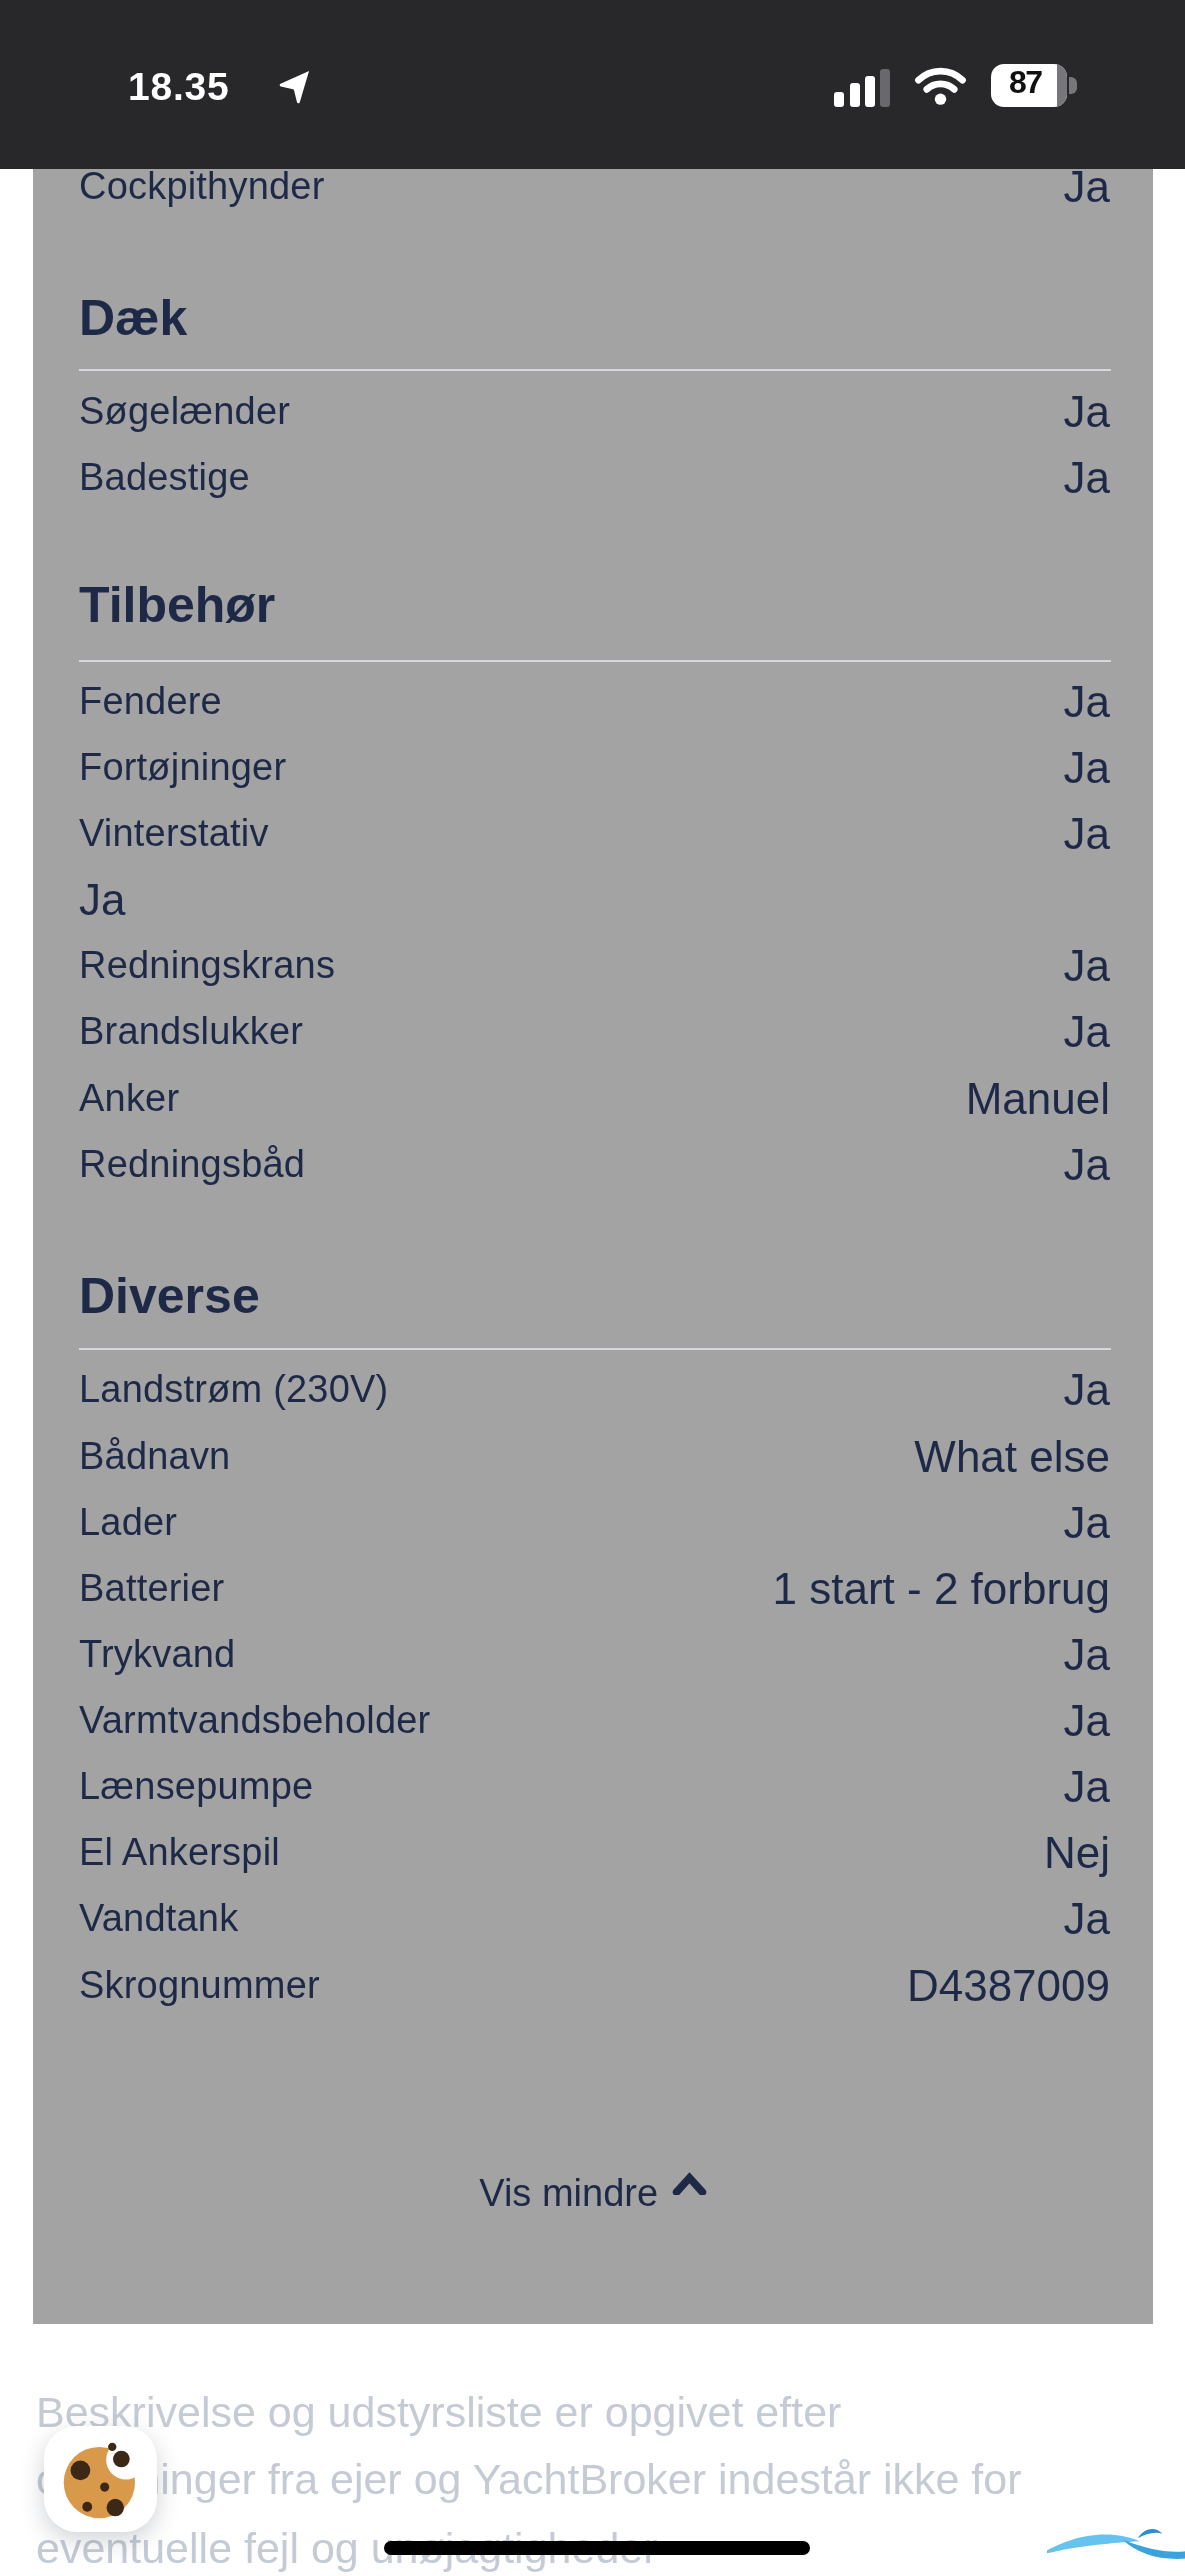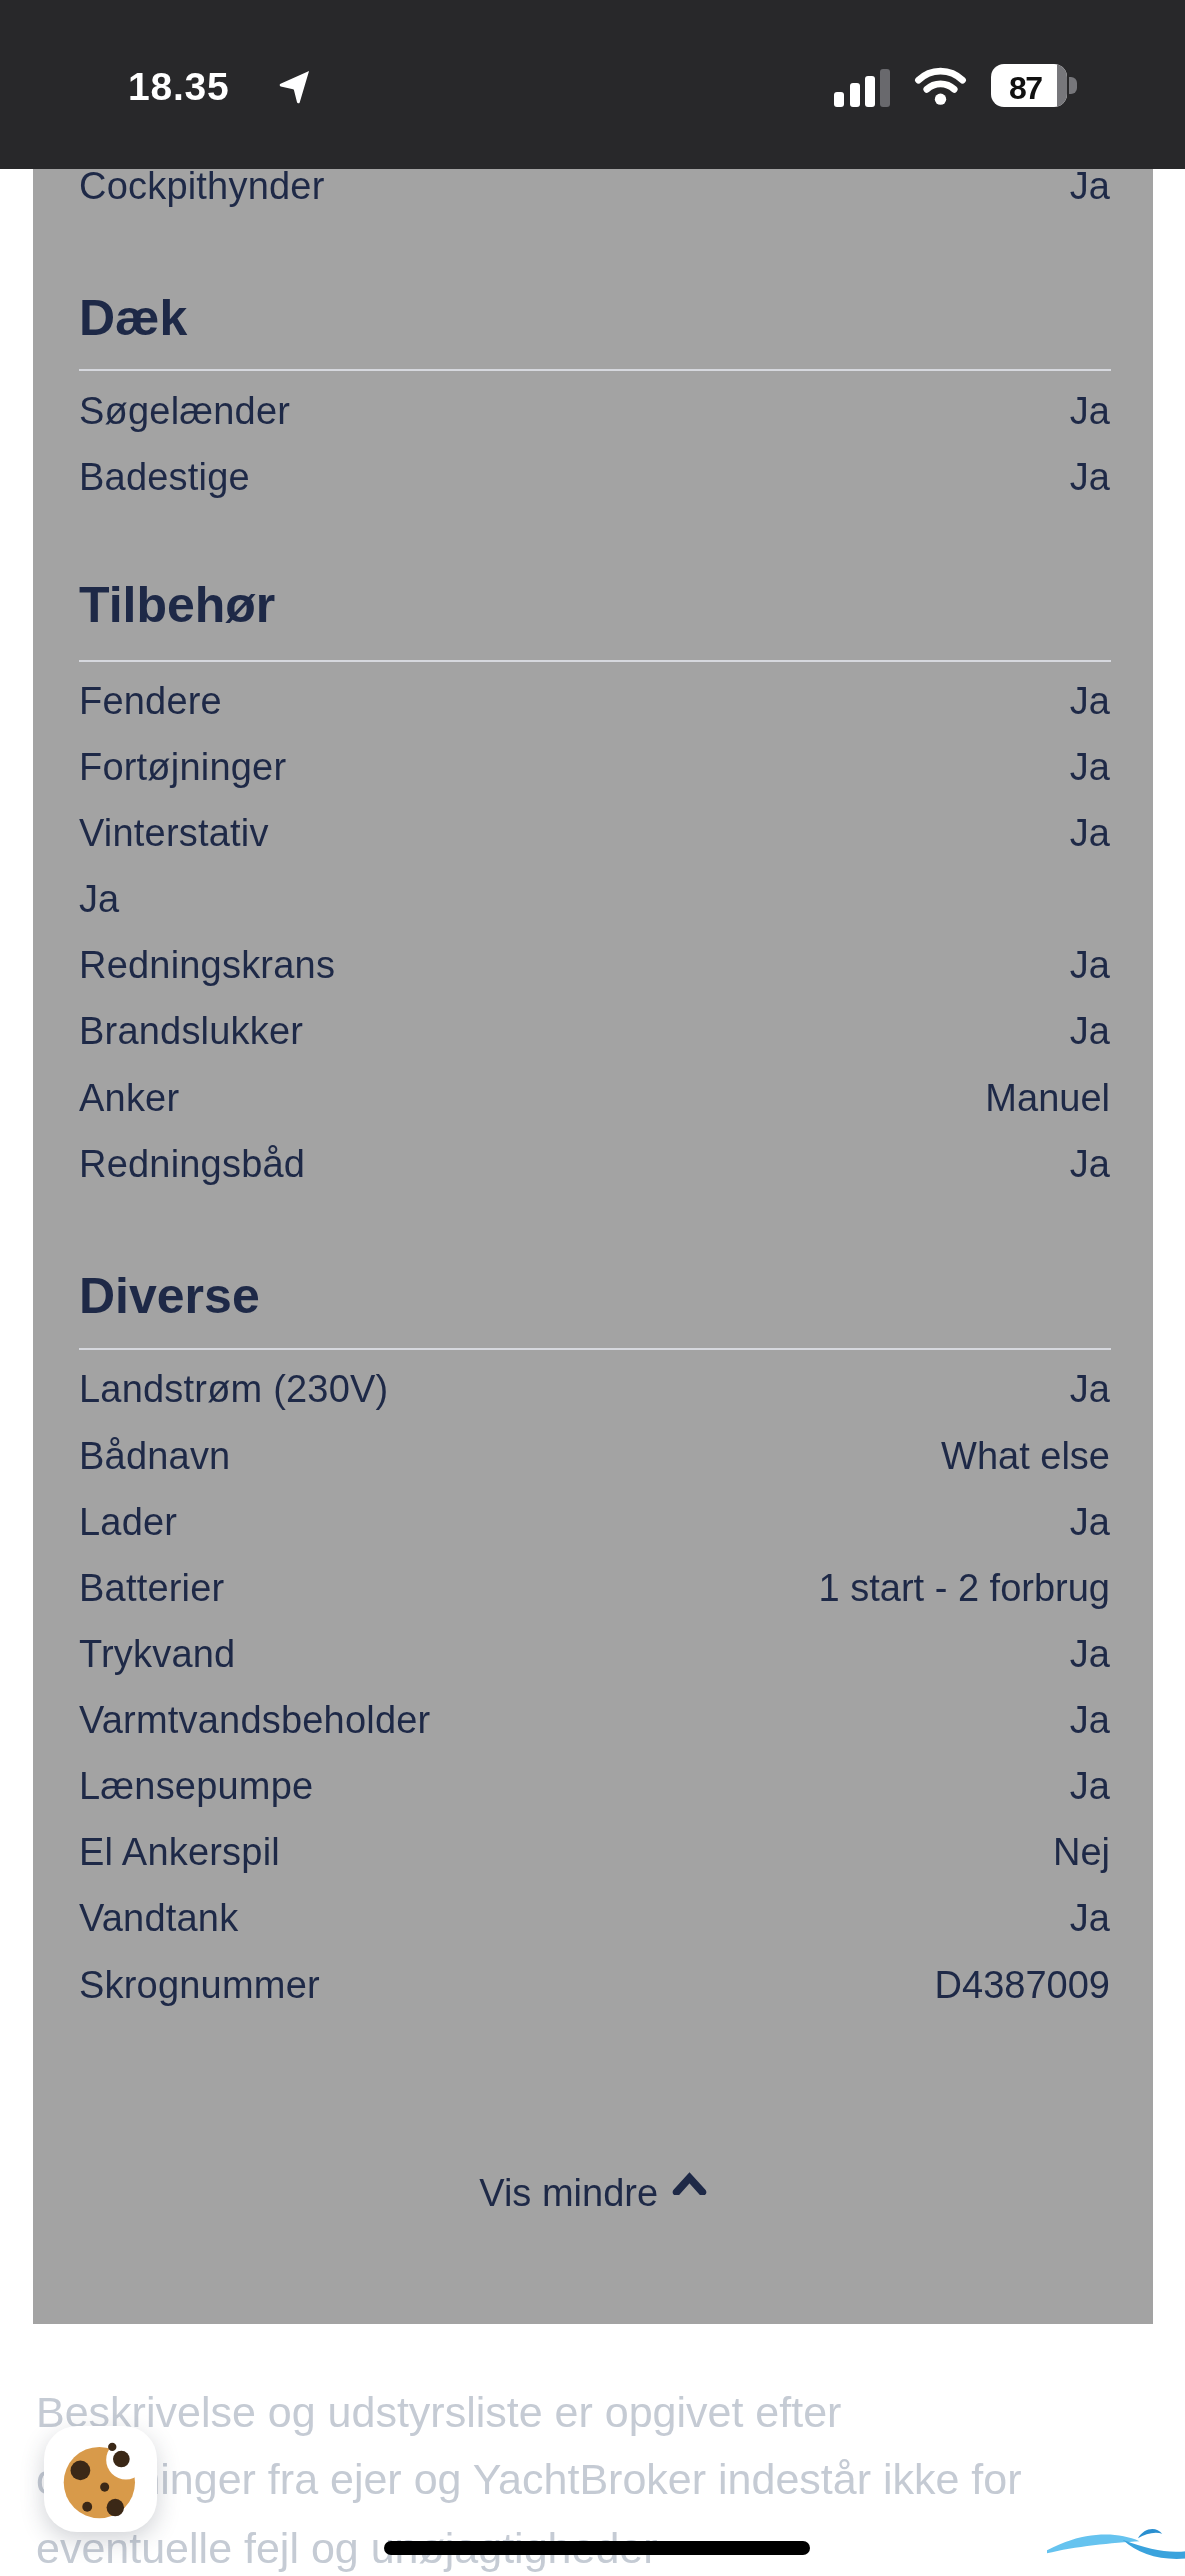--- a/index.html
+++ b/index.html
@@ -3,36 +3,36 @@
 <meta charset="utf-8">
 <style>
   html,body{margin:0;padding:0;}
   body{width:1186px;height:2576px;background:#ffffff;font-family:"Liberation Sans",sans-serif;position:relative;overflow:hidden;}
   #screen{position:absolute;inset:0;width:1186px;height:2576px;overflow:hidden;}
 
   
   .card{position:absolute;left:33px;top:9px;width:1120px;height:2315px;background:#a3a3a3;z-index:1;}
   .row{position:absolute;left:46px;right:43px;height:65px;display:flex;justify-content:space-between;align-items:center;}
   .lbl{font-size:38px;color:#1e2947;letter-spacing:0.2px;}
-  .val{font-size:38px;color:#1e2947;text-align:right;white-space:nowrap;}
+  .val{font-size:44px;color:#1e2947;text-align:right;white-space:nowrap;}
   .sec{position:absolute;left:46px;right:43px;height:68px;line-height:68px;font-size:50px;font-weight:700;color:#1e2947;}
   .hr{position:absolute;left:46px;right:42px;height:2.3px;background:#d6d8de;}
 
   .showless{position:absolute;left:0;width:1120px;top:2163px;height:61px;display:flex;align-items:flex-start;justify-content:center;gap:13.7px;cursor:pointer;}
   .showless .txt{font-size:38px;font-weight:500;color:#1e2947;}
 
   
   .statusbar{position:absolute;left:0;top:0;width:1186px;height:169px;background:#28282a;z-index:5;}
   .time{position:absolute;left:128px;top:65px;font-size:39px;font-weight:700;color:#ffffff;letter-spacing:0.8px;}
   .locarrow{position:absolute;left:275px;top:67px;width:38px;height:38px;}
   .sicons{position:absolute;right:109px;top:64px;display:flex;align-items:flex-end;gap:23px;height:43px;}
   .cellbars{display:flex;align-items:flex-end;gap:5.3px;height:38px;}
   .cellbars i{display:block;width:10px;border-radius:3px;background:#ffffff;}
   .cellbars i.dim{background:#69696d;}
-  .battery{position:relative;width:76px;height:43px;background:#ffffff;border-radius:13px;display:flex;align-items:flex-end;justify-content:center;overflow:hidden;}
+  .battery{position:relative;width:76px;height:43px;background:#ffffff;border-radius:13px;display:flex;align-items:flex-start;justify-content:center;overflow:hidden;}
   .battery .gap{position:absolute;right:0;top:0;bottom:0;width:10px;background:#77777b;}
   .battery .pct{position:relative;font-size:32px;font-weight:700;color:#101010;letter-spacing:-1.5px;z-index:2;margin-right:7.6px;}
   .batnub{width:7.6px;height:17.5px;background:#77777b;border-radius:0 6px 6px 0;margin-left:2.3px;align-self:center;}
 
   
   .fline{position:absolute;left:36px;height:68px;line-height:68px;font-size:43px;color:#c5cbd4;white-space:nowrap;z-index:2;}
   .cookie-btn{position:absolute;left:44px;top:2426px;width:113px;height:106px;background:#ffffff;border-radius:33px;box-shadow:0 7.6px 23px rgba(40,50,70,.22);z-index:6;cursor:pointer;display:flex;align-items:center;justify-content:center;}
   .homebar{position:absolute;left:384px;top:2541px;width:426px;height:14.4px;border-radius:7.6px;background:#000000;z-index:7;}
   .swoosh{position:absolute;right:-4.6px;bottom:9px;width:144px;height:47px;z-index:3;}
 </style>

